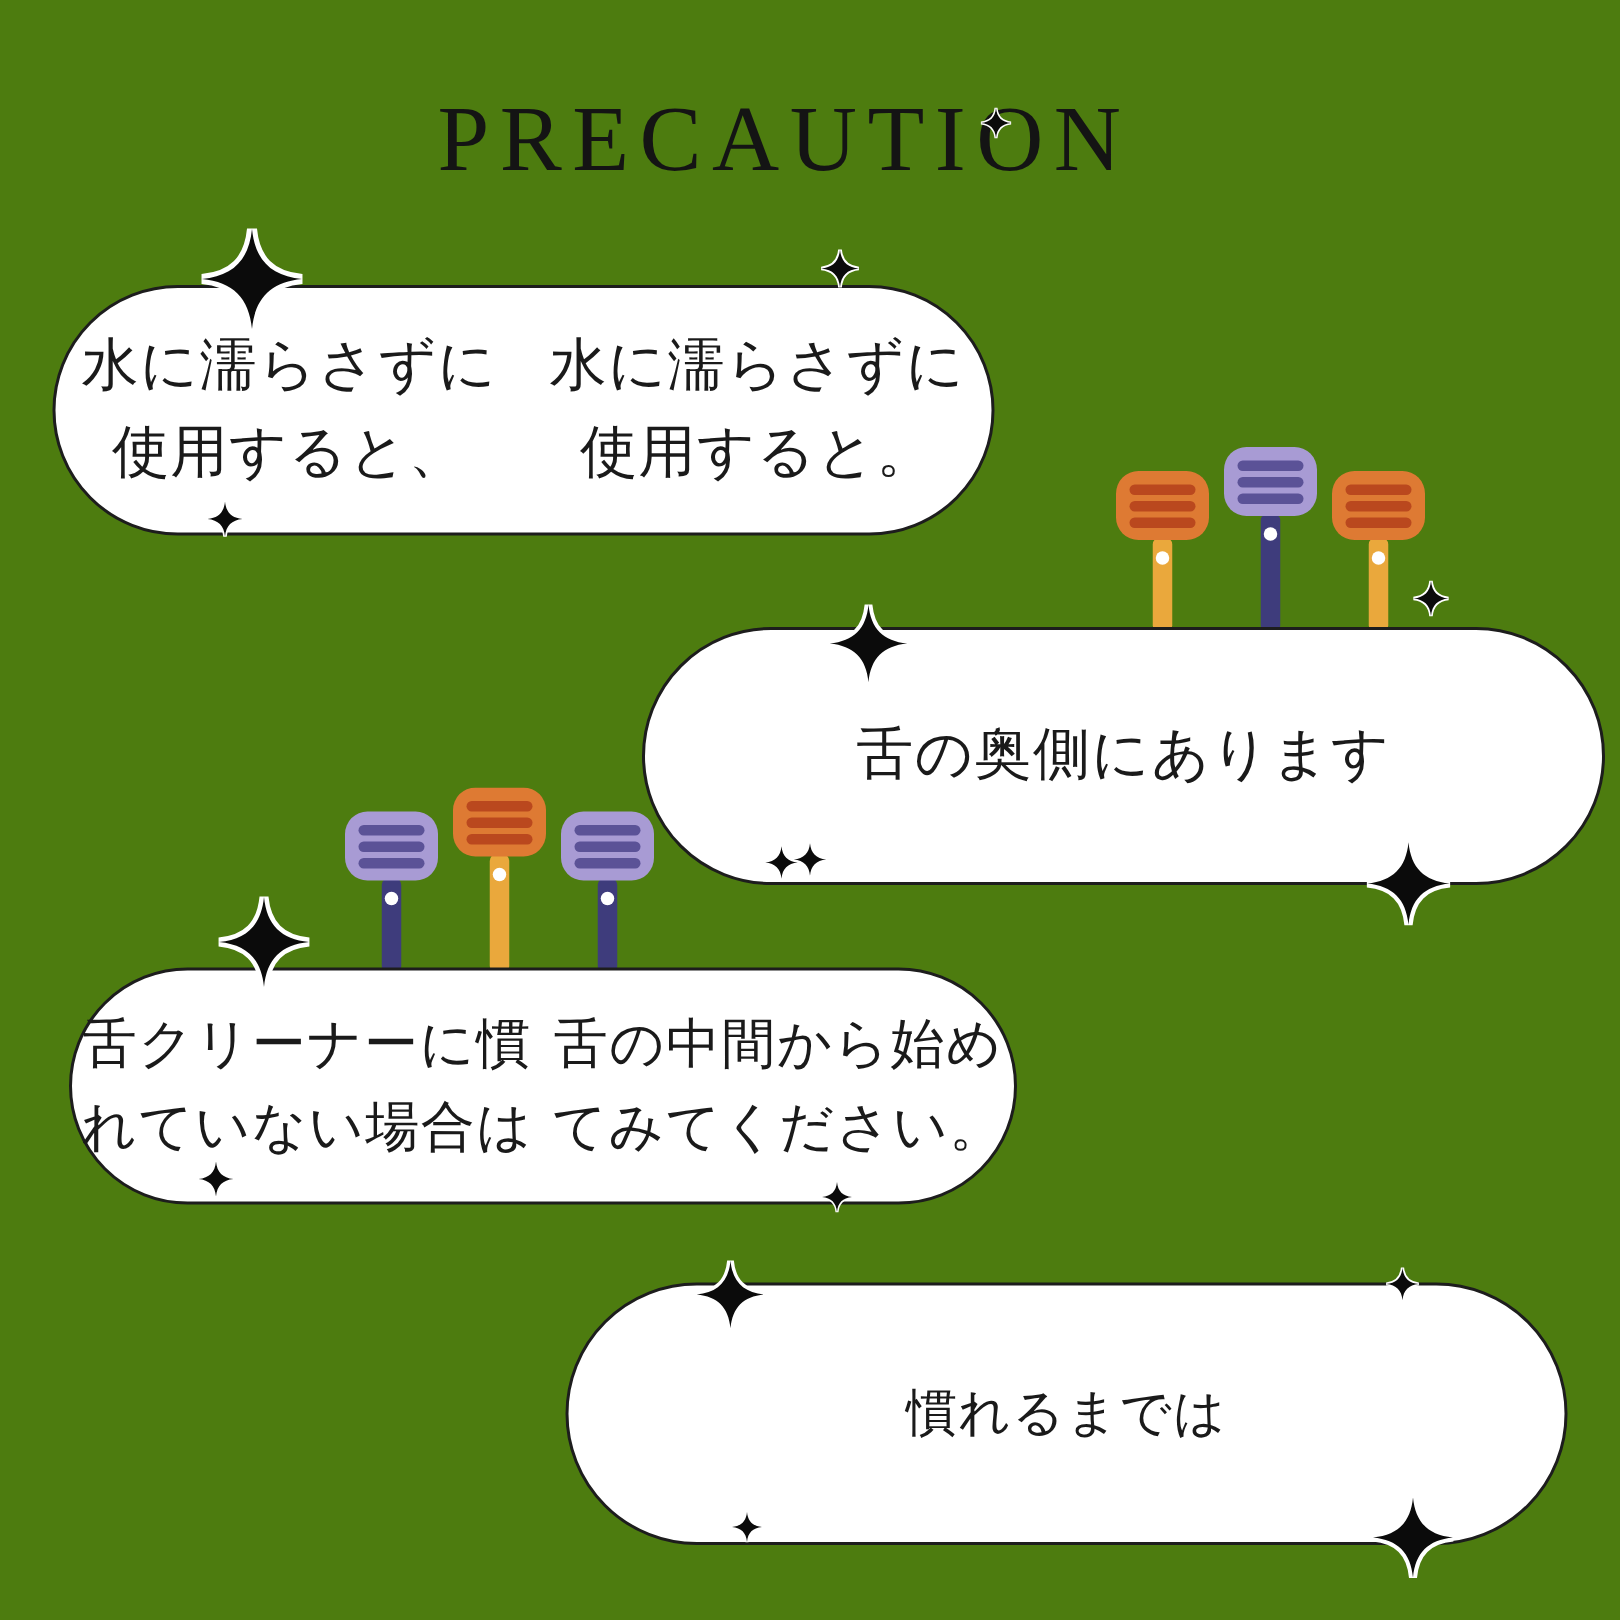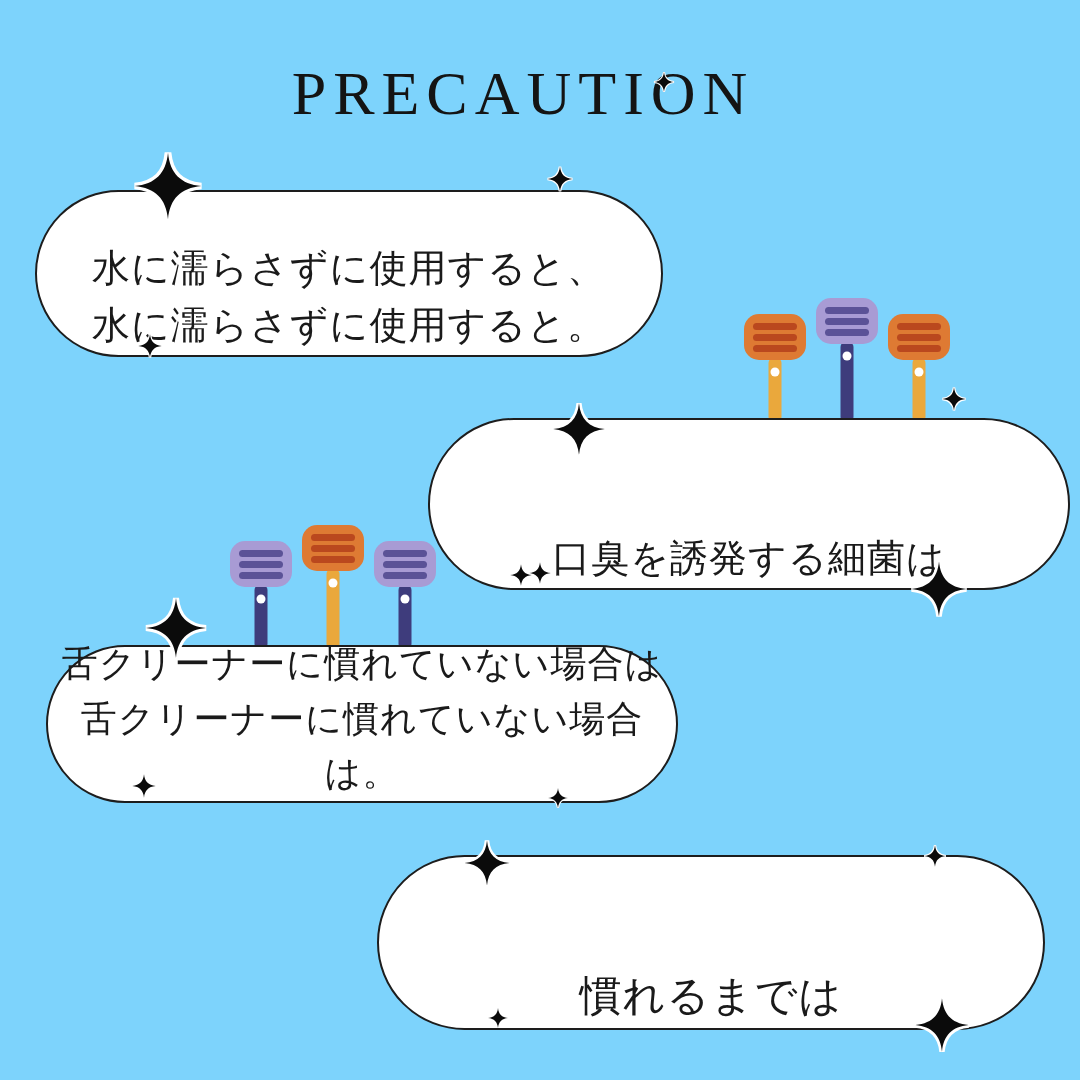--- a/index.html
+++ b/index.html
@@ -9,51 +9,51 @@
     --c-sparkle:#0b0b0b;
     --c-yellow:#EAA83C;
     --c-orange:#DE7A33;
     --c-orange-stripe:#BA481E;
     --c-navy:#3E3C7C;
     --c-purple:#A89BD4;
     --c-purple-stripe:#5B5297;
   }
   html,body{ background:#ffffff; }
   body{ width:1080px; height:1080px; font-family:"Liberation Sans", sans-serif; }
-  .canvas{ position:relative; width:1080px; height:1080px; background:#7dd3fc; overflow:hidden; }
+  .canvas{ position:relative; width:1080px; height:1080px; background:#4d7c0f; overflow:hidden; }
 
   .title{
     position:absolute; top:58px; left:0; width:1046px;
     text-align:center;
     font-family:"Liberation Serif", serif;
     font-weight:400;
     font-size:62px;
     letter-spacing:7px;
     color:#141414;
   }
 
   .bubble{
     position:absolute;
     border:2.5px solid var(--c-outline);
     border-radius:200px;
     background:#ffffff;
-    display:flex; flex-direction:column;
-    justify-content:flex-end; align-items:center;
+    display:flex; flex-direction:row;
+    justify-content:center; align-items:center;
     text-align:center;
     color:var(--c-text);
   }
   .bubble span{ display:block; line-height:1.52; font-weight:500; letter-spacing:1px; }
   .b1{ left:35px;  top:190px; width:628px; height:167px; }
   .b1 span{ font-size:38px; }
   .b2{ left:428px; top:418px; width:642px; height:172px; }
   .b2 span{ font-size:38px; }
   .b3{ left:46px;  top:645px; width:632px; height:158px; }
   .b3 span{ font-size:36px; }
   .b4{ left:377px; top:855px; width:668px; height:175px; }
-  .b4 span{ font-size:42px; }
+  .b4 span{ font-size:34px; }
 
   .sp{ position:absolute; overflow:visible; }
   .sp use{ fill:var(--c-sparkle); stroke:#ffffff; stroke-width:10; paint-order:stroke; }
 
   .cleaners{ position:absolute; }
   .fill-yellow{ fill:var(--c-yellow); }
   .fill-orange{ fill:var(--c-orange); }
   .fill-orange-stripe{ fill:var(--c-orange-stripe); }
   .fill-navy{ fill:var(--c-navy); }
   .fill-purple{ fill:var(--c-purple); }
@@ -102,21 +102,21 @@
       <rect class="fill-yellow" x="170.5" y="60" width="13" height="64" rx="5"></rect>
       <rect class="fill-orange" x="146" y="16" width="62" height="46" rx="15"></rect>
       <rect class="fill-orange-stripe" x="155" y="25" width="44" height="7" rx="3.5"></rect>
       <rect class="fill-orange-stripe" x="155" y="36" width="44" height="7" rx="3.5"></rect>
       <rect class="fill-orange-stripe" x="155" y="47" width="44" height="7" rx="3.5"></rect>
       <circle class="hole" cx="177" cy="74" r="4.5"></circle>
     </g>
   </svg>
 
   <div class="bubble b2">
-    <span>口臭を誘発する細菌は</span>
+    <span>舌の奥側にあります</span>
   </div>
 
   <svg class="cleaners" style="left:228px; top:525px; width:210px; height:124px" viewBox="0 0 210 124">
     <g>
       <rect class="fill-navy" x="26.5" y="60" width="13" height="64" rx="5"></rect>
       <rect class="fill-purple" x="2" y="16" width="62" height="46" rx="15"></rect>
       <rect class="fill-purple-stripe" x="11" y="25" width="44" height="7" rx="3.5"></rect>
       <rect class="fill-purple-stripe" x="11" y="36" width="44" height="7" rx="3.5"></rect>
       <rect class="fill-purple-stripe" x="11" y="47" width="44" height="7" rx="3.5"></rect>
       <circle class="hole" cx="33" cy="74" r="4.5"></circle>
@@ -134,21 +134,21 @@
       <rect class="fill-purple" x="146" y="16" width="62" height="46" rx="15"></rect>
       <rect class="fill-purple-stripe" x="155" y="25" width="44" height="7" rx="3.5"></rect>
       <rect class="fill-purple-stripe" x="155" y="36" width="44" height="7" rx="3.5"></rect>
       <rect class="fill-purple-stripe" x="155" y="47" width="44" height="7" rx="3.5"></rect>
       <circle class="hole" cx="177" cy="74" r="4.5"></circle>
     </g>
   </svg>
 
   <div class="bubble b3">
     <span>舌クリーナーに慣れていない場合は</span>
-    <span>舌クリーナーに慣れていない場合は。</span>
+    <span>舌の中間から始めてみてください。</span>
   </div>
 
   <div class="bubble b4">
     <span>慣れるまでは</span>
   </div>
 
   <svg class="sp" viewBox="-10 -10 120 120" style="left:128px; top:146px; width:80px; height:80px">
       <use href="#star4"></use>
     </svg>
   <svg class="sp" viewBox="-10 -10 120 120" style="left:545px; top:164px; width:30px; height:30px">

